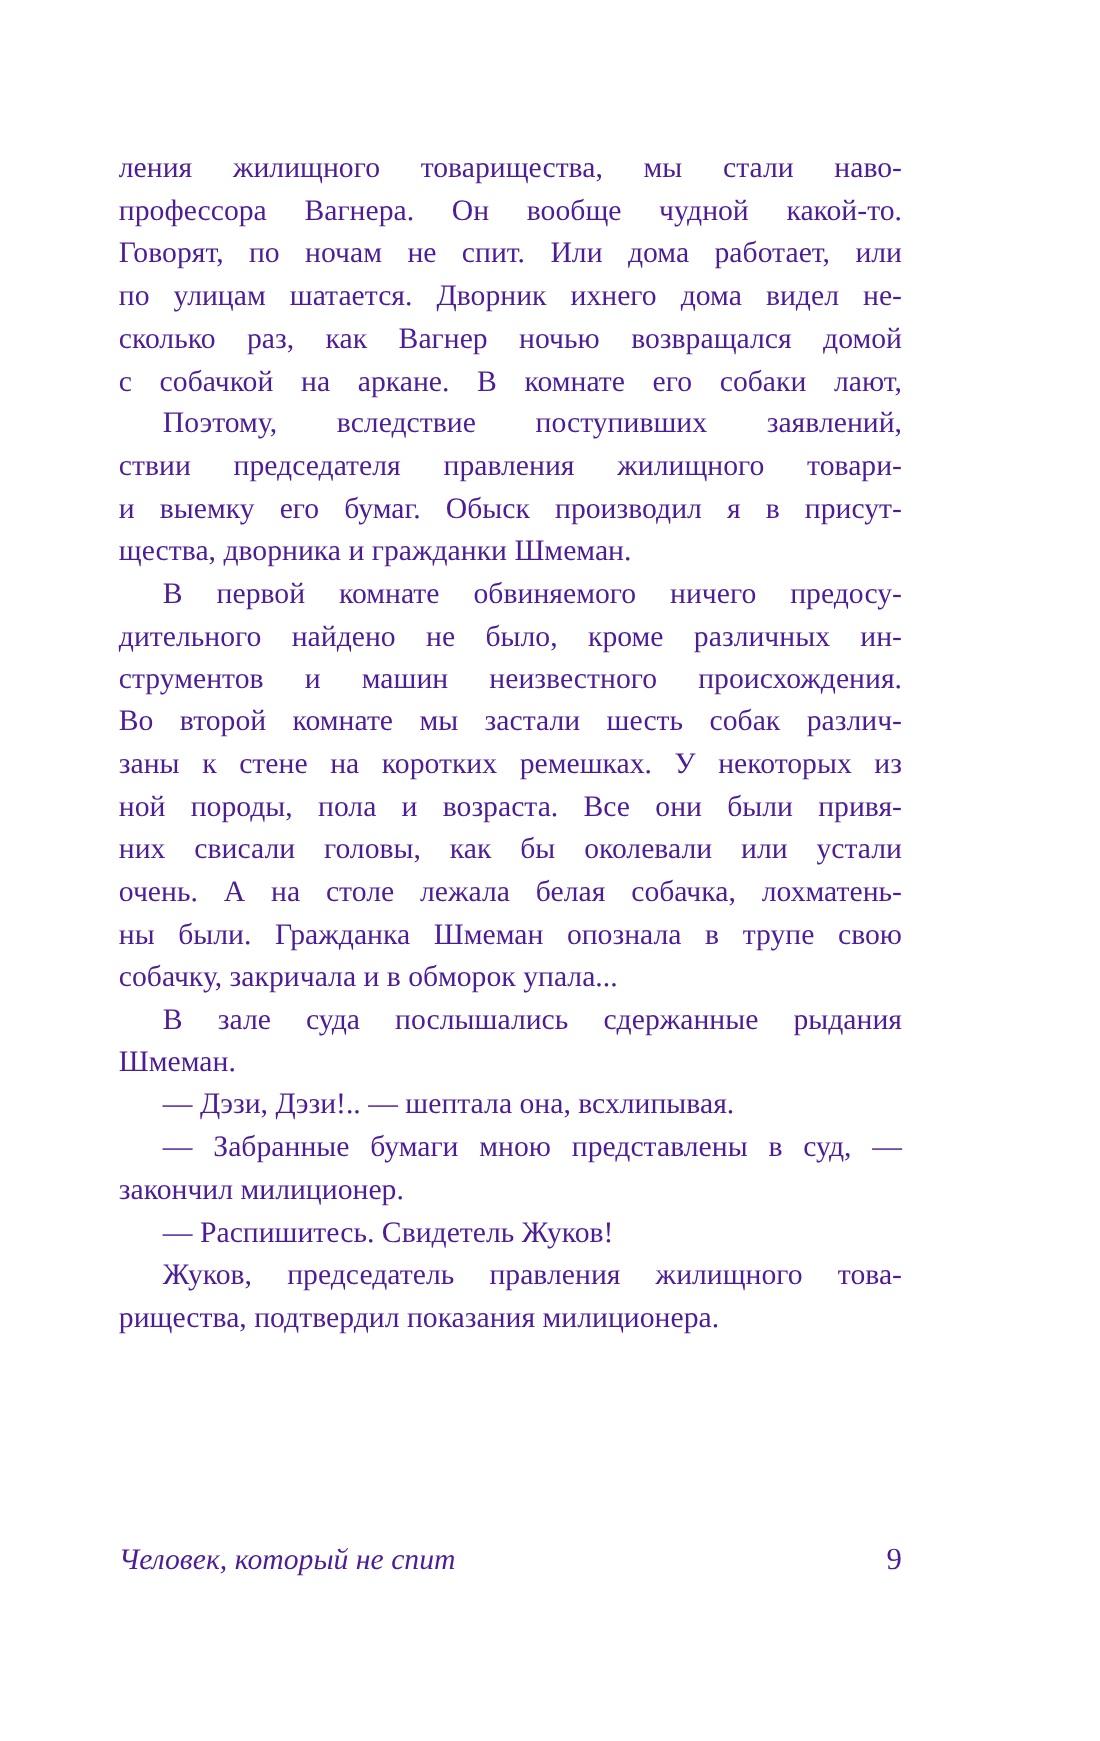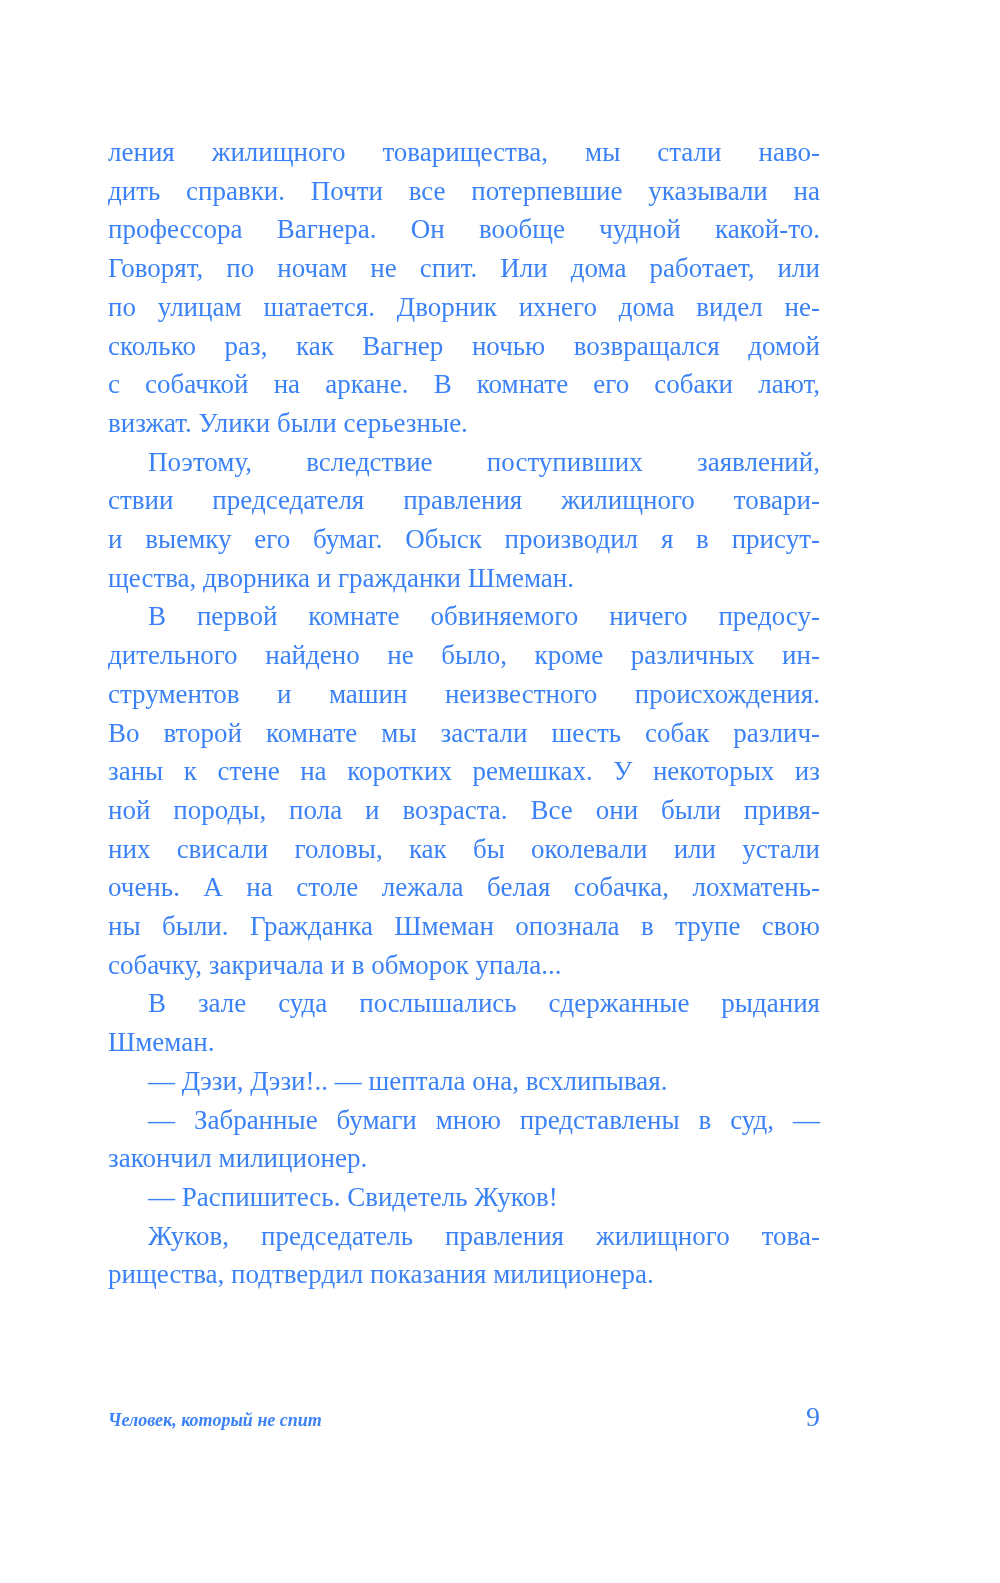--- a/index.html
+++ b/index.html
@@ -6,21 +6,21 @@
     margin: 0;
     padding: 0;
     background: #e8e8e8;
   }
   .page {
     position: relative;
     width: 1000px;
     height: 1583px;
     margin: 0 auto;
     background: #ffffff;
-    color: #3b82f6;
+    color: #4c1d95;
     font-family: "Liberation Serif", "DejaVu Serif", serif;
     overflow: hidden;
   }
   .text-block {
     position: absolute;
     left: 108px;
     top: 133px;
     width: 712px;
     font-size: 27px;
     line-height: 38.7px;
@@ -40,43 +40,41 @@
     position: absolute;
     left: 108px;
     top: 1400px;
     width: 712px;
     display: flex;
     justify-content: space-between;
     align-items: baseline;
   }
   .running-title {
     font-style: italic;
-    font-weight: bold;
-    font-size: 18px;
+    font-weight: normal;
+    font-size: 27px;
     line-height: 34px;
   }
   .page-number {
     font-size: 28px;
     line-height: 34px;
   }
 </style>
 </head>
 <body>
 
 <div class="page">
 
   <main class="text-block" id="body-container">
       <div class="line">ления жилищного товарищества, мы стали наво-</div>
-      <div class="line">дить справки. Почти все потерпевшие указывали на</div>
       <div class="line">профессора Вагнера. Он вообще чудной какой-то.</div>
       <div class="line">Говорят, по ночам не спит. Или дома работает, или</div>
       <div class="line">по улицам шатается. Дворник ихнего дома видел не-</div>
       <div class="line">сколько раз, как Вагнер ночью возвращался домой</div>
       <div class="line">с собачкой на аркане. В комнате его собаки лают,</div>
-      <div class="line last">визжат. Улики были серьезные.</div>
       <div class="line indent">Поэтому, вследствие поступивших заявлений,</div>
       <div class="line">ствии председателя правления жилищного товари-</div>
       <div class="line">и выемку его бумаг. Обыск производил я в присут-</div>
       <div class="line last">щества, дворника и гражданки Шмеман.</div>
       <div class="line indent">В первой комнате обвиняемого ничего предосу-</div>
       <div class="line">дительного найдено не было, кроме различных ин-</div>
       <div class="line">струментов и машин неизвестного происхождения.</div>
       <div class="line">Во второй комнате мы застали шесть собак различ-</div>
       <div class="line">заны к стене на коротких ремешках. У некоторых из</div>
       <div class="line">ной породы, пола и возраста. Все они были привя-</div>

